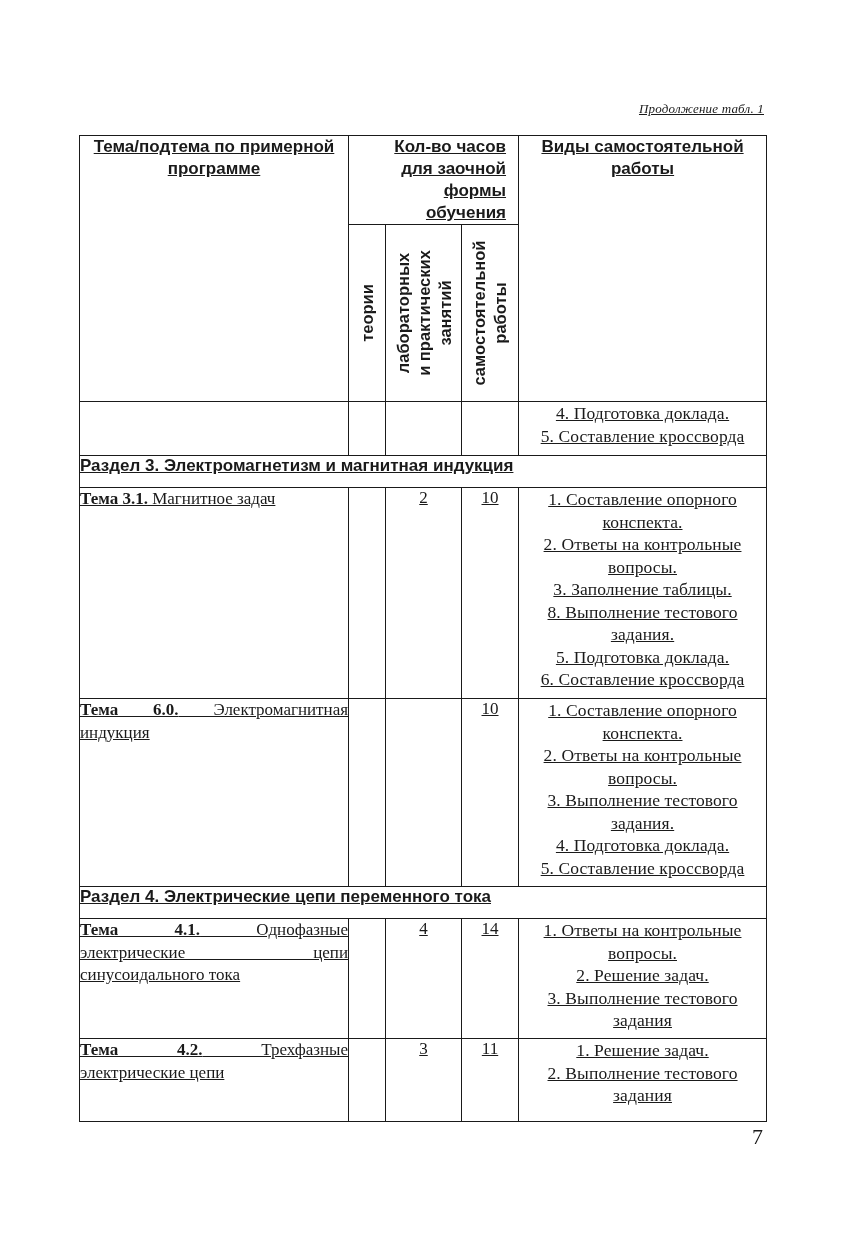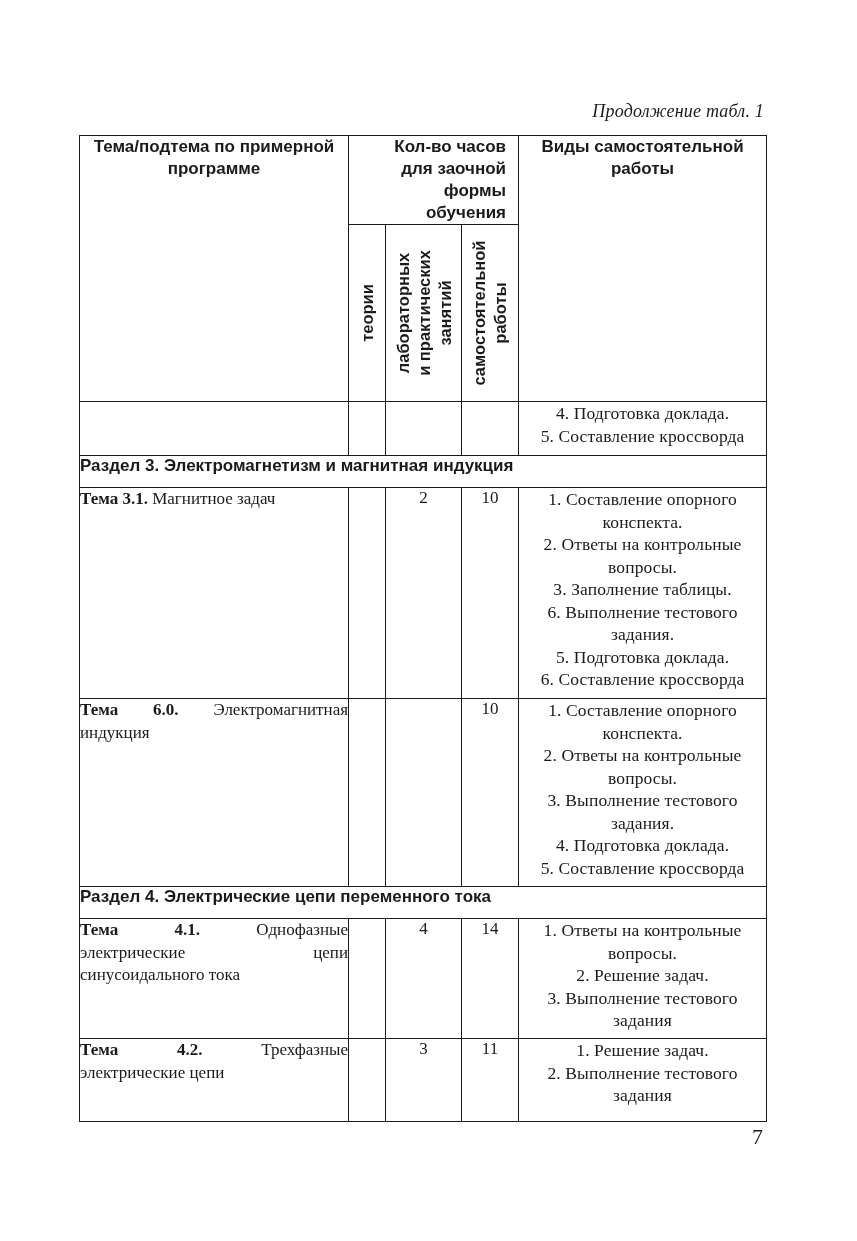--- a/index.html
+++ b/index.html
@@ -1,23 +1,23 @@
 <!DOCTYPE html>
 <html><head>
 <meta charset="utf-8">
 <style>
   html, body { margin: 0; padding: 0; background: #ffffff; }
   body { width: 857px; height: 1241px; position: relative; overflow: hidden;
          font-family: "Liberation Serif", "DejaVu Serif", serif; color: #1a1a1a; }
   .caption { position: absolute; right: 93px; top: 101px; font-style: italic;
-             font-size: 18px; letter-spacing: 0.2px; }
+             font-size: 13px; letter-spacing: 0.2px; text-decoration: underline; }
   .page-num { position: absolute; right: 94px; top: 1124px; font-size: 22px; }
 
   table.main { position: absolute; left: 79px; top: 135px; width: 687px;
-               border-collapse: collapse; table-layout: fixed; }
+               border-collapse: collapse; table-layout: fixed; text-decoration: underline; }
   table.main td, table.main th { border: 1.5px solid #1a1a1a; padding: 0; vertical-align: top; }
   col.c1 { width: 269px; } col.c2 { width: 37px; } col.c3 { width: 76px; }
   col.c4 { width: 57px; } col.c5 { width: 248px; }
 
   th { font-weight: bold; font-size: 17px; line-height: 22px; text-align: center;
        font-family: "Liberation Sans Narrow", "Liberation Sans", sans-serif; }
   th.hdr-main { vertical-align: middle; }
   th.hdr-group { height: 74px; vertical-align: middle; padding-top: 2px; text-align: right; }
   th.hdr-rot { height: 176px; vertical-align: middle; position: relative; }
   .rot { position: absolute; left: 50%; top: 50%; white-space: nowrap;
@@ -94,21 +94,21 @@
         <td class="topic"><b>Тема 3.1.</b><span> Магнитное задач</span></td>
         <td class="num"></td>
         <td class="num">2</td>
         <td class="num">10</td>
         <td class="works">
           <span class="work-line">1. Составление опорного</span>
           <span class="work-line">конспекта.</span>
           <span class="work-line">2. Ответы на контрольные</span>
           <span class="work-line">вопросы.</span>
           <span class="work-line">3. Заполнение таблицы.</span>
-          <span class="work-line">6. Выполнение тестового</span>
+          <span class="work-line">8. Выполнение тестового</span>
           <span class="work-line">задания.</span>
           <span class="work-line">5. Подготовка доклада.</span>
           <span class="work-line">6. Составление кроссворда</span>
         </td>
       </tr>
       <tr style="height: 188px;">
         <td class="topic"><b>Тема 6.0.</b><span> Электромагнитная индукция</span></td>
         <td class="num"></td>
         <td class="num"></td>
         <td class="num">10</td>

